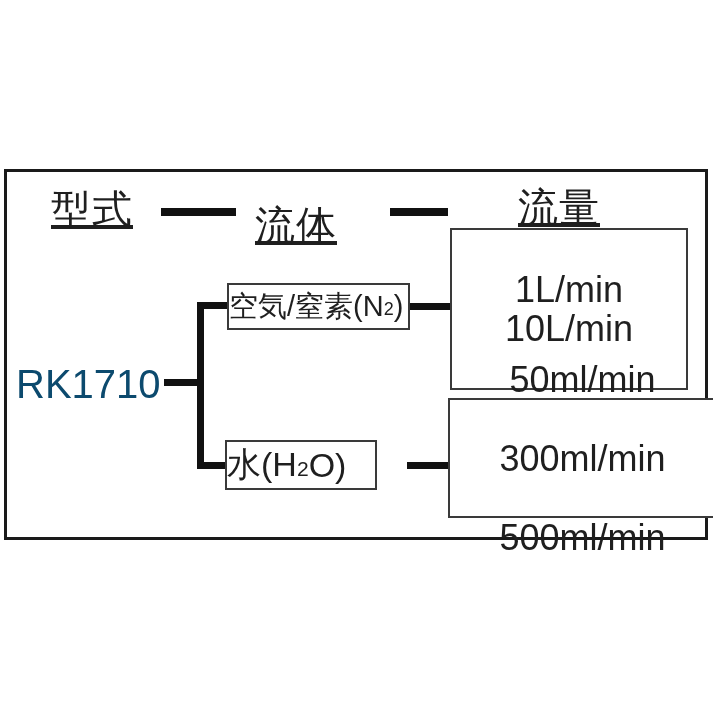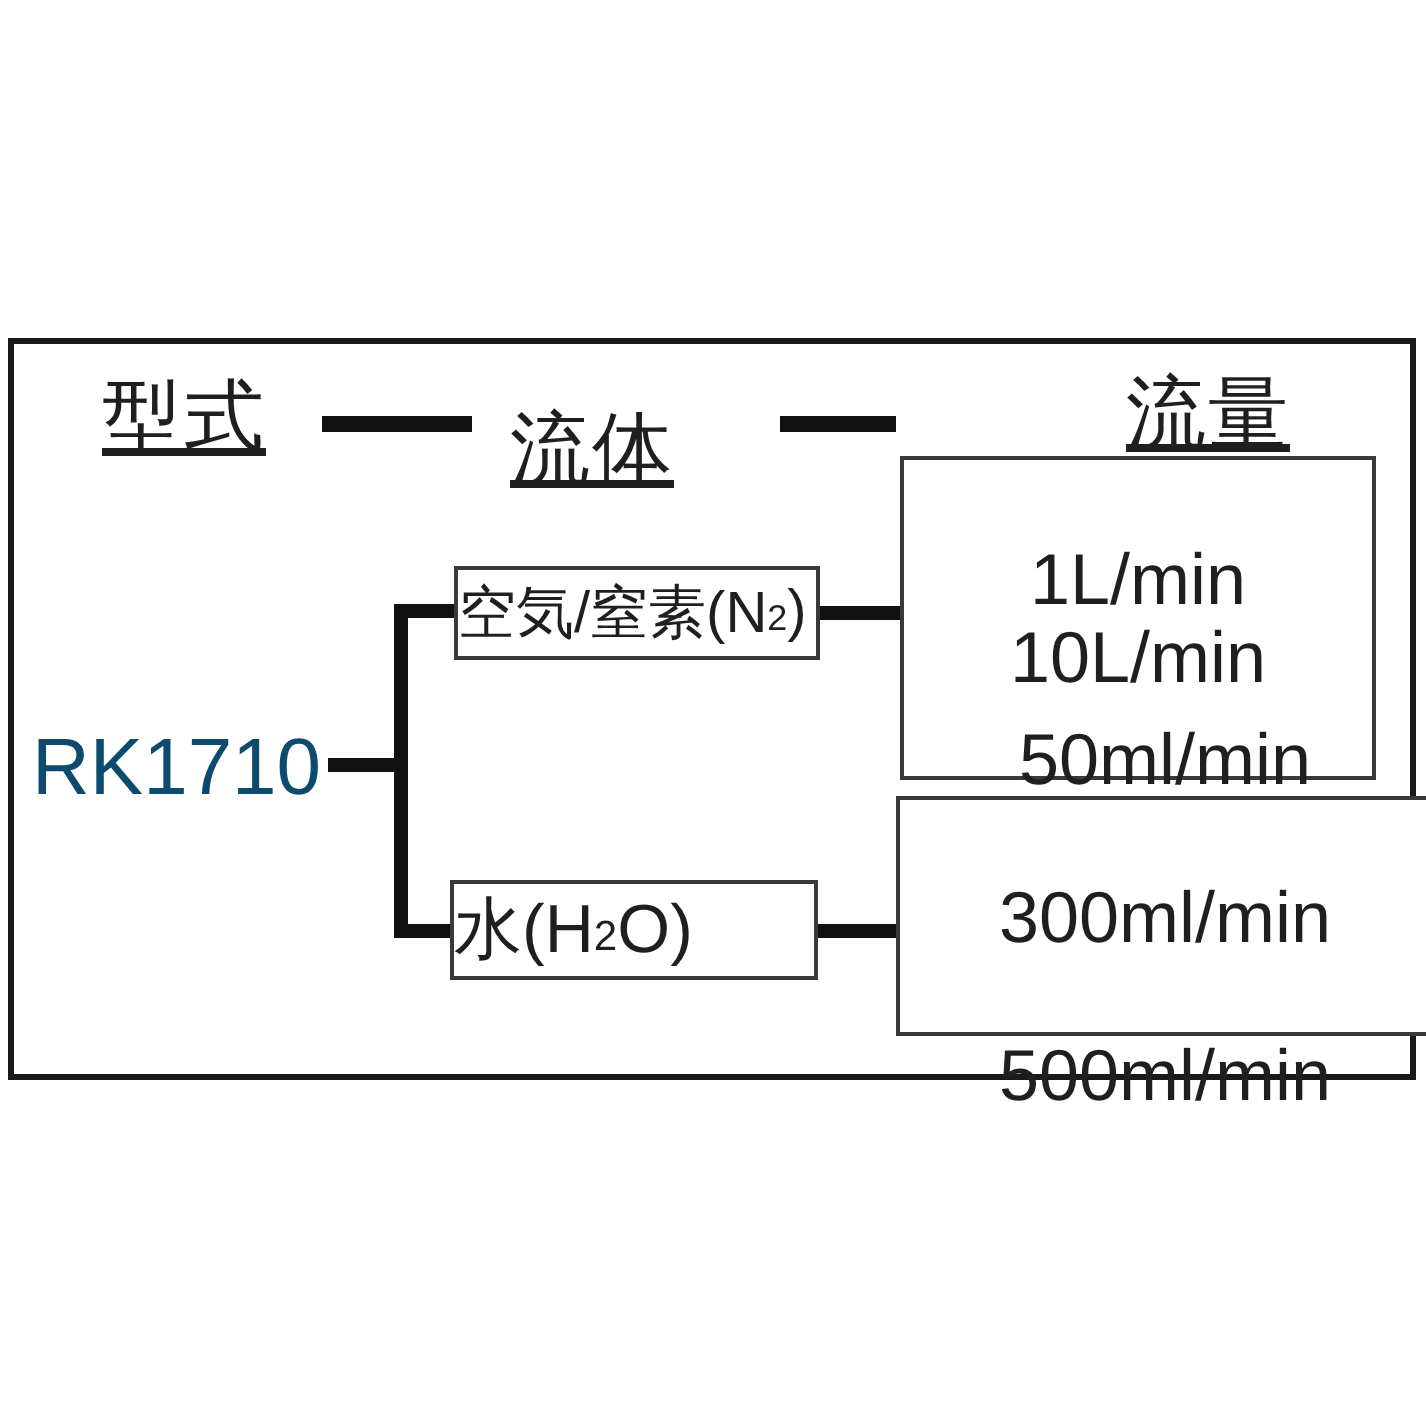--- a/index.html
+++ b/index.html
@@ -48,21 +48,21 @@
     border: 2px solid #3a3a3a;
     box-sizing: border-box;
     background: #ffffff;
     display: flex;
     align-items: center;
     justify-content: flex-start;
     white-space: nowrap;
     color: #1f1f1f;
   }
   .fluid-box-air  { left: 227px; top: 283px; width: 183px; height: 47px; font-size: 29px; }
-  .fluid-box-water{ left: 225px; top: 440px; width: 184px; height: 50px; font-size: 34px; }
+  .fluid-box-water{ left: 225px; top: 440px; width: 152px; height: 50px; font-size: 34px; }
   .sub {
     font-size: 0.62em;
     position: relative;
     top: 0.18em;
   }
   .flow-box {
     position: absolute;
     border: 2px solid #3a3a3a;
     box-sizing: border-box;
     background: #ffffff;
@@ -84,21 +84,21 @@
 <body>
 
 <div class="stage">
 
   <div class="outer-frame">
 
     <div class="hdr" style="left: 44px; top: 17px;">型式</div>
     <div class="hdr-dash" style="left: 154px; top: 36px; width: 75px;"></div>
     <div class="hdr" style="left: 248px; top: 17px; margin-top: 16px;">流体</div>
     <div class="hdr-dash" style="left: 383px; top: 36px; width: 58px;"></div>
-    <div class="hdr" style="left: 511px; top: 15px; margin-left: 45px;">流量</div>
+    <div class="hdr" style="left: 511px; top: 15px;">流量</div>
   </div>
 
   <div class="model-label">RK1710</div>
 
   <div class="line" style="left: 164px; top: 379px; width: 36px; height: 7px;"></div>
   <div class="line" style="left: 197px; top: 302px; width: 7px; height: 167px;"></div>
   <div class="line" style="left: 197px; top: 302px; width: 32px; height: 7px;"></div>
   <div class="line" style="left: 407px; top: 303px; width: 45px; height: 7px;"></div>
   <div class="line" style="left: 197px; top: 462px; width: 30px; height: 7px;"></div>
   <div class="line" style="left: 407px; top: 462px; width: 43px; height: 7px;"></div>

